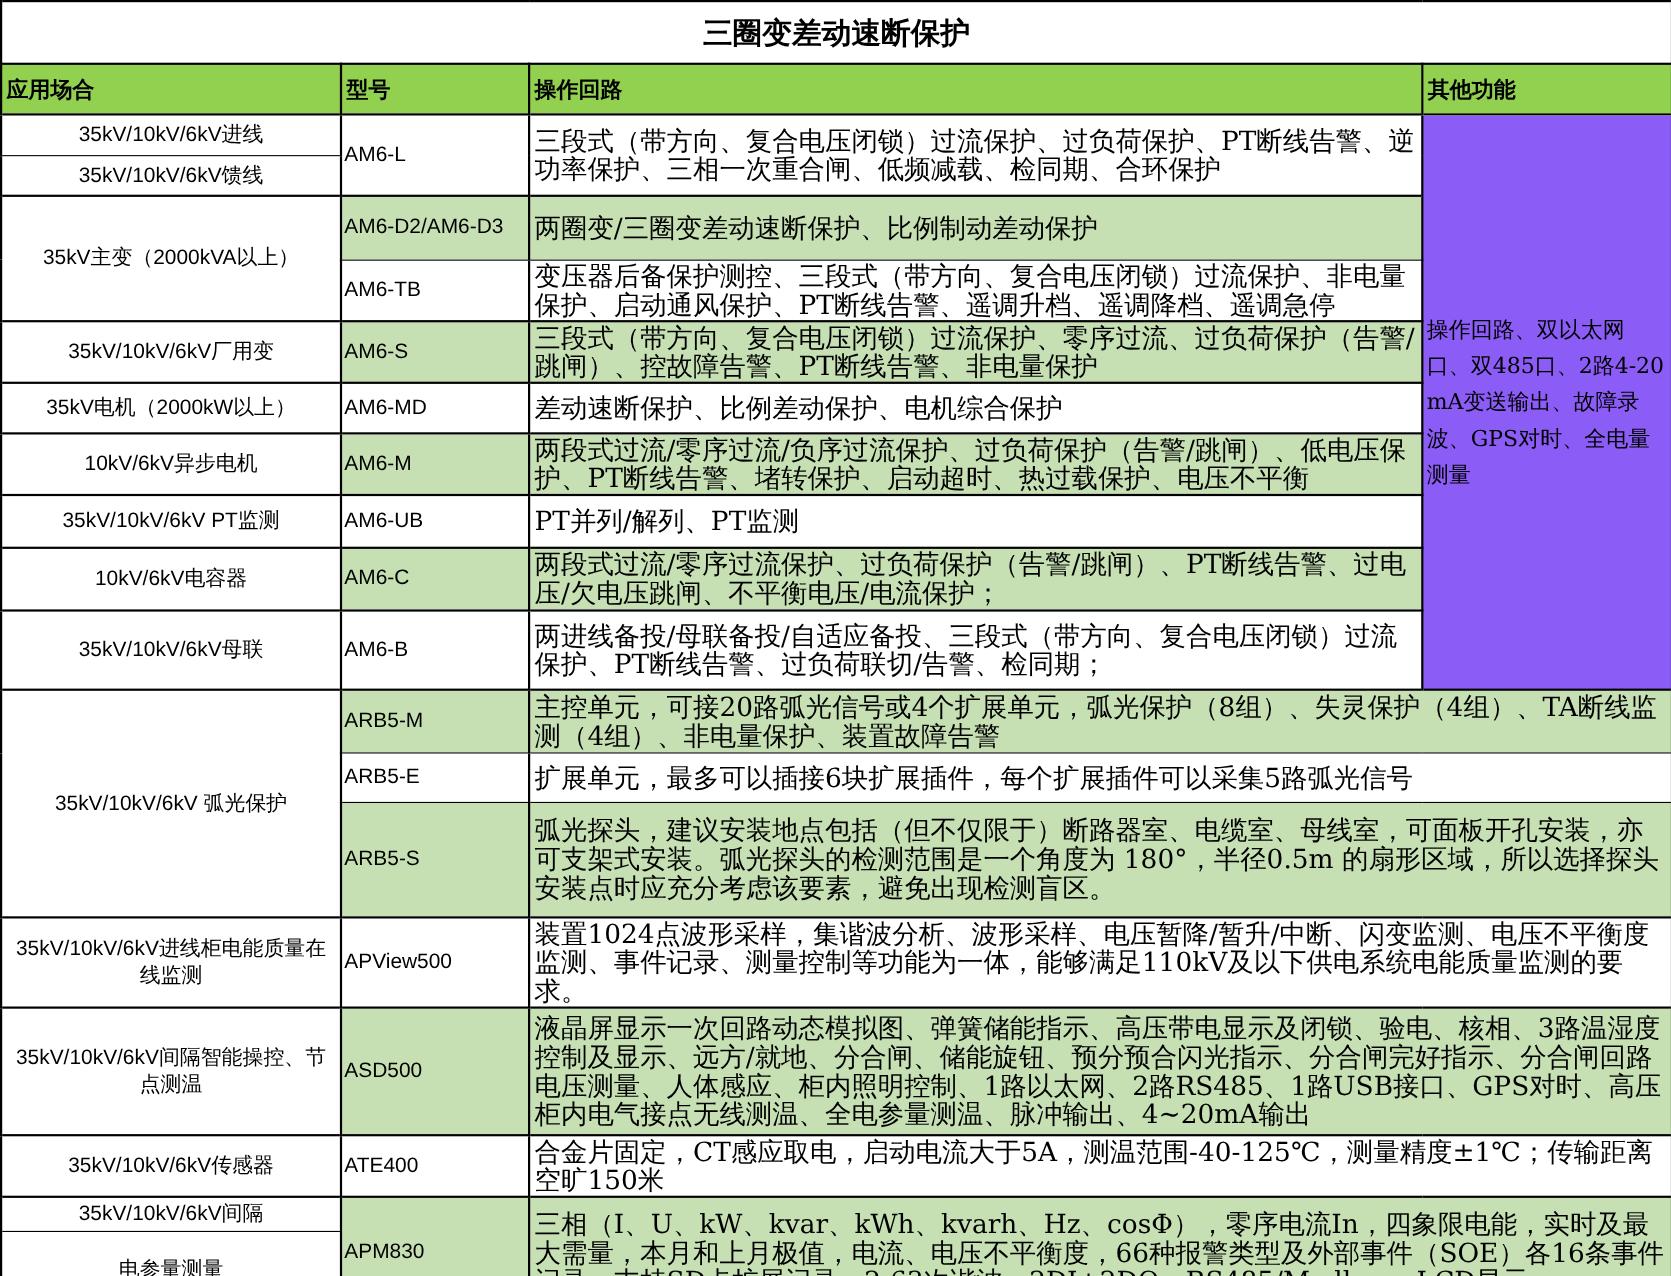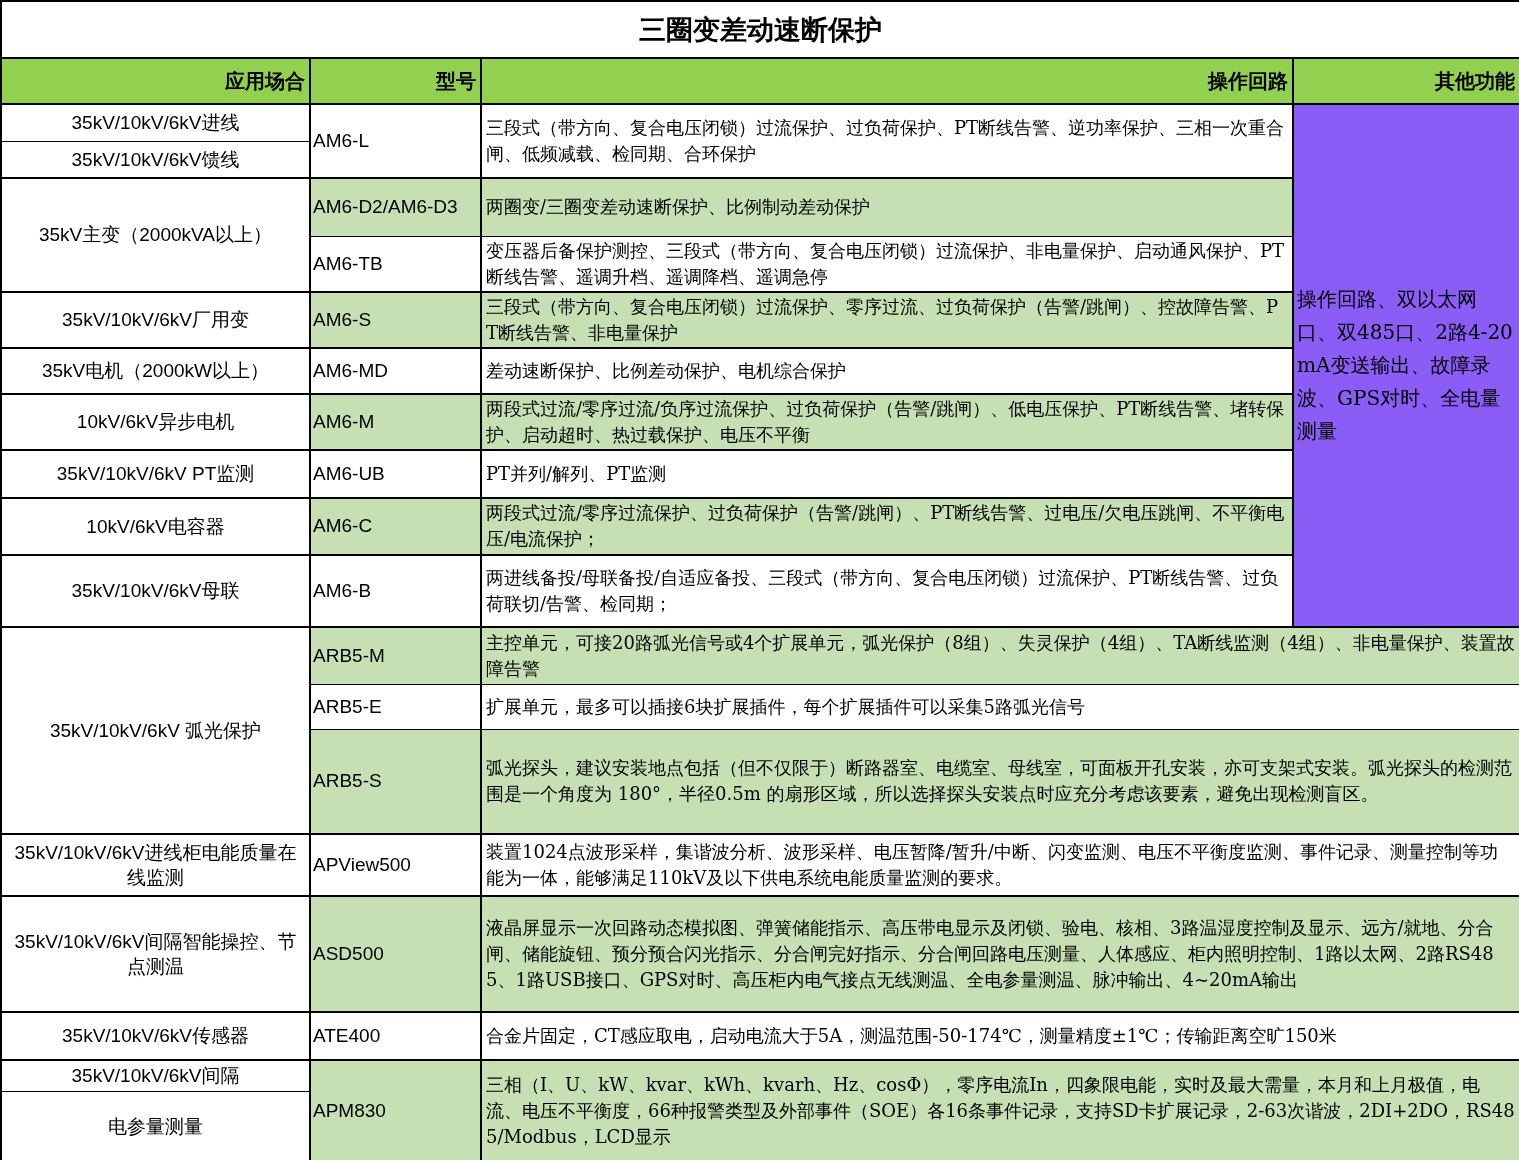--- a/index.html
+++ b/index.html
@@ -24,31 +24,31 @@
     word-break: break-all;
   }
   tr.sep td, tr.sep th { border-top-width: 2px; }
   .g { background: var(--row-green, #C6E0B4); }
   td.title-cell {
     font-size: 27px; font-weight: bold; text-align: center;
     border-bottom-width: 2px; background: #fff;
   }
   th.h {
     background: var(--header-green, #92D050);
-    font-size: 20px; font-weight: bold; text-align: right;
+    font-size: 20px; font-weight: bold; text-align: left;
     padding: 0 4px;
   }
   td.app {
     text-align: center; font-size: 19px; line-height: 25px;
     padding: 0 8px; background: #fff; word-break: break-word;
   }
   td.model { text-align: left; font-size: 19px; padding: 0 2px; }
   td.prot {
     font-family: "DejaVu Serif", serif;
-    font-size: 18px; line-height: 26px;
+    font-size: 24px; line-height: 26px;
     text-align: left; padding: 1px 4px;
   }
   td.other {
     font-family: "DejaVu Serif", serif;
     font-size: 20px; line-height: 33px;
     text-align: left; padding: 0 3px;
     background: #8b5cf6;
   }
 </style>
 </head>
@@ -152,21 +152,21 @@
 
   <tr class="sep" style="height:116px">
     <td class="app">35kV/10kV/6kV间隔智能操控、节点测温</td>
     <td class="model g">ASD500</td>
     <td class="prot g" colspan="2">液晶屏显示一次回路动态模拟图、弹簧储能指示、高压带电显示及闭锁、验电、核相、3路温湿度控制及显示、远方/就地、分合闸、储能旋钮、预分预合闪光指示、分合闸完好指示、分合闸回路电压测量、人体感应、柜内照明控制、1路以太网、2路RS485、1路USB接口、GPS对时、高压柜内电气接点无线测温、全电参量测温、脉冲输出、4~20mA输出</td>
   </tr>
 
   <tr class="sep" style="height:48px">
     <td class="app">35kV/10kV/6kV传感器</td>
     <td class="model">ATE400</td>
-    <td class="prot" colspan="2">合金片固定，CT感应取电，启动电流大于5A，测温范围-50-174℃，测量精度±1℃；传输距离空旷150米</td>
+    <td class="prot" colspan="2">合金片固定，CT感应取电，启动电流大于5A，测温范围-40-125℃，测量精度±1℃；传输距离空旷150米</td>
   </tr>
 
   <tr class="sep" style="height:32px">
     <td class="app">35kV/10kV/6kV间隔</td>
     <td class="model g" rowspan="2">APM830</td>
     <td class="prot g" colspan="2" rowspan="2">三相（I、U、kW、kvar、kWh、kvarh、Hz、cosΦ），零序电流In，四象限电能，实时及最大需量，本月和上月极值，电流、电压不平衡度，66种报警类型及外部事件（SOE）各16条事件记录，支持SD卡扩展记录，2-63次谐波，2DI+2DO，RS485/Modbus，LCD显示</td>
   </tr>
   <tr style="height:70px">
     <td class="app">电参量测量</td>
   </tr>

